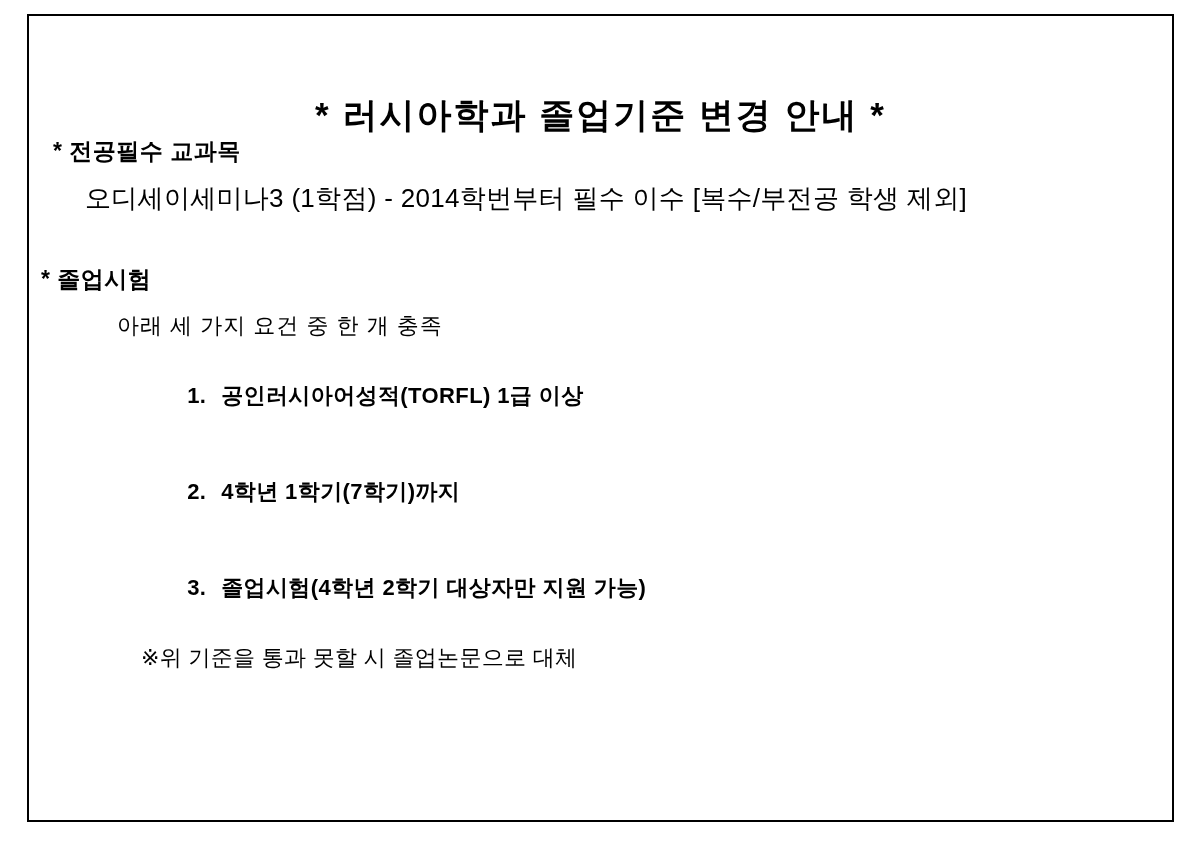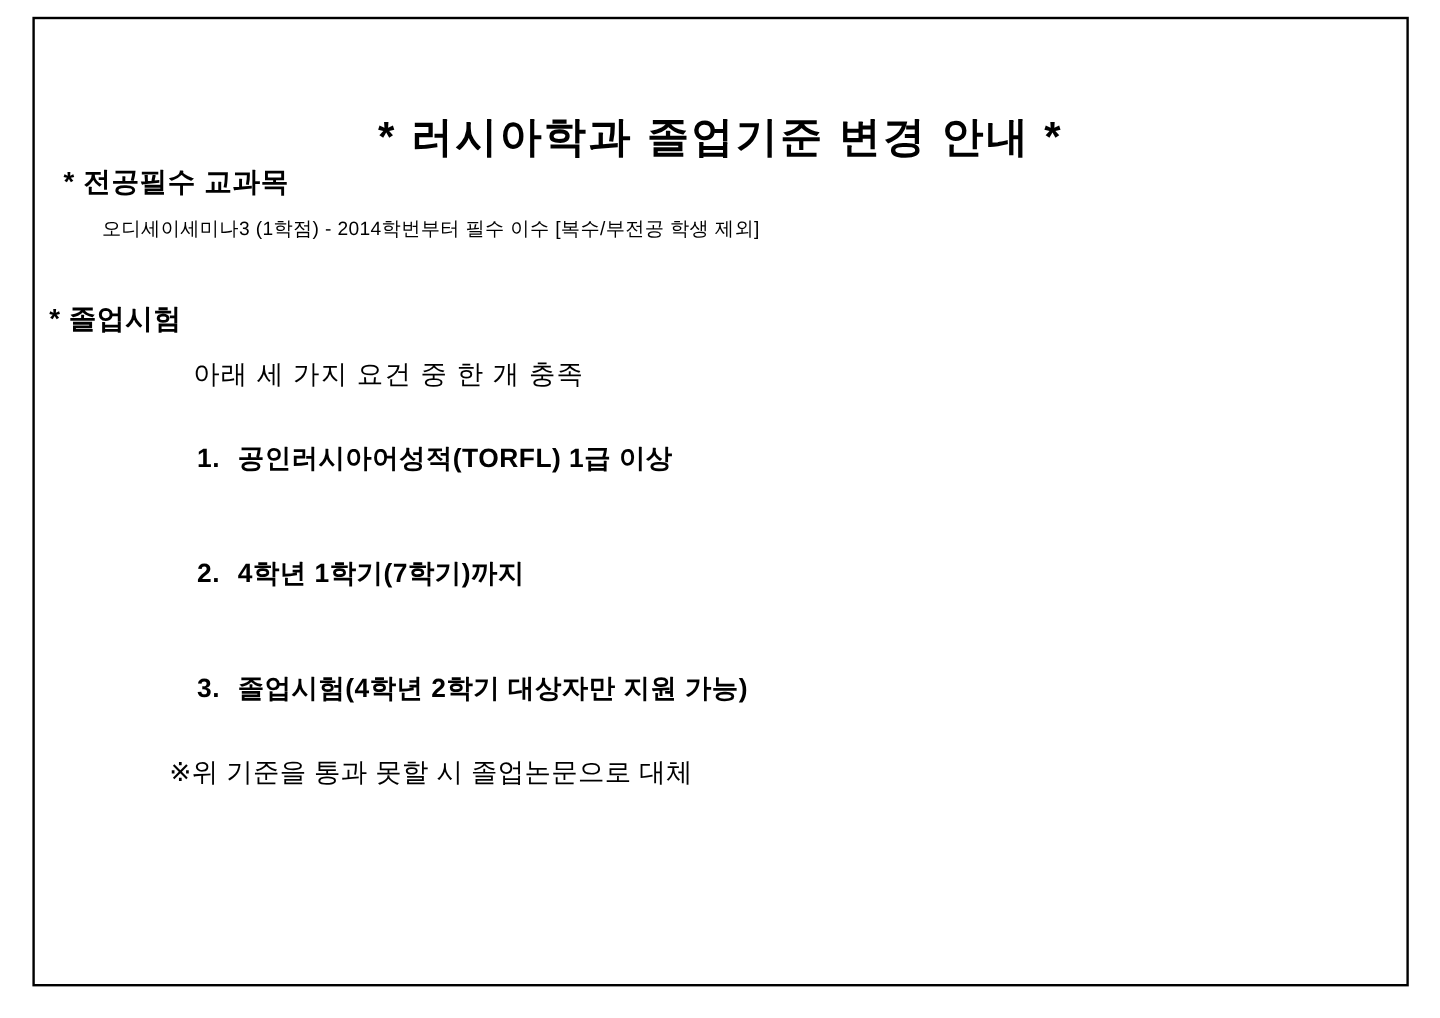--- a/index.html
+++ b/index.html
@@ -59,44 +59,43 @@
     font-weight: bold;
     letter-spacing: 0.5px;
   }
   .sec1 .sec-head {
     padding-left: 24px;
   }
   .sec2 .sec-head {
     padding-left: 12px;
   }
   .sec1 .sec-body {
-    font-size: 16px;
+    font-size: 26px;
     padding-left: 56px;
     margin-top: 14px;
     letter-spacing: 0.3px;
   }
   .sec2 {
     margin-top: 48px;
   }
   .sub-lead {
     font-size: 22px;
     padding-left: 88px;
     margin-top: 16px;
     letter-spacing: 1px;
-    margin-left: 44px;
   }
   .num-list {
     list-style: none;
     margin: 0;
     padding: 0;
   }
   .num-item {
     font-size: 22px;
     font-weight: bold;
-    padding-left: 57px;
+    padding-left: 80px;
     margin-top: 14px;
     letter-spacing: 0.4px;
     white-space: pre;
   }
   .num-item .marker {
     display: inline-block;
     width: 34px;
   }
   .cont-line {
     font-size: 22px;

